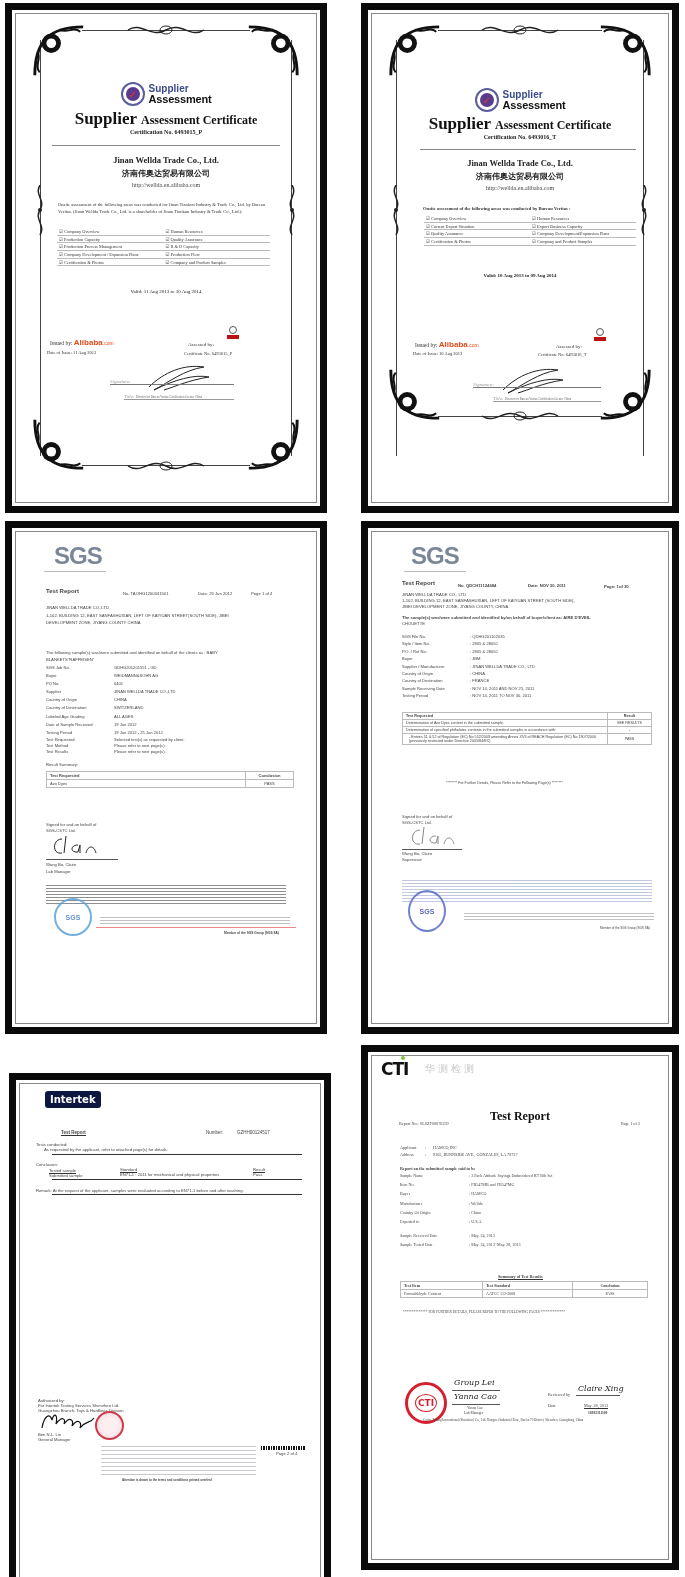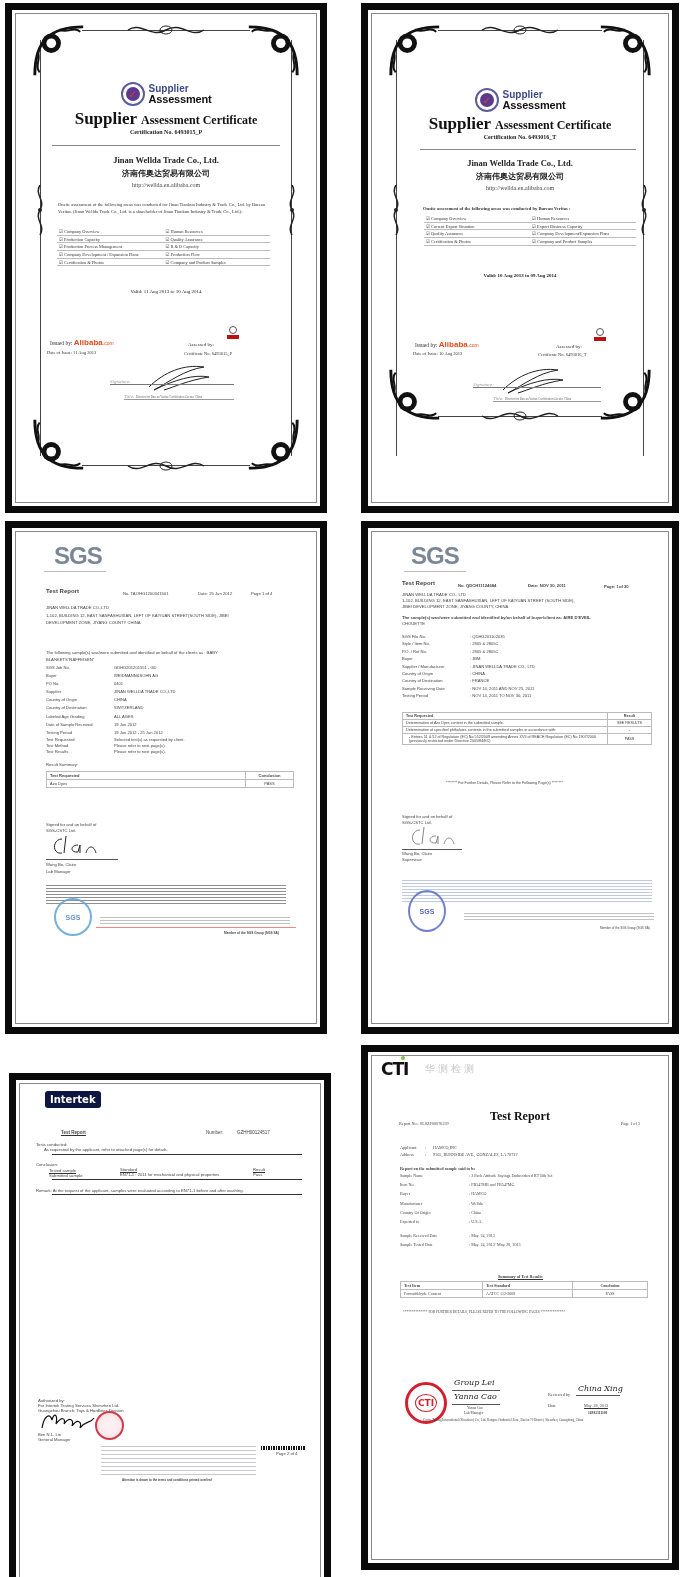--- a/index.html
+++ b/index.html
@@ -597,20 +597,20 @@
     <div class="handsig" style="left:86px; top:326px;">Group Lei</div>
     <div class="hr" style="left:84px; width:48px; top:338px; background:#555;"></div>
     <div class="handsig" style="left:86px; top:340px;">Yanna Cao</div>
     <div class="hr" style="left:84px; width:48px; top:352px; background:#555;"></div>
     <div class="line ser" style="left:99px; top:354px; font-size:3.6px;">Yanna Cao</div>
     <div class="line ser" style="left:96px; top:359px; font-size:3.6px;">Lab Manager</div>
     <div class="cti-stamp" style="left:37px; top:330px; width:42px; height:42px;">
         <span>CTI</span>
       </div>
     <div class="line ser" style="left:180px; top:340px;">Reviewed by</div>
-    <div class="handsig" style="left:210px; top:332px;">China Xing</div>
+    <div class="handsig" style="left:210px; top:332px;">Claire Xing</div>
     <div class="hr" style="left:208px; width:44px; top:343px; background:#555;"></div>
     <div class="line ser" style="left:180px; top:351px;">Date</div>
     <div class="line ser uline" style="left:216px; top:351px;">May. 28, 2013</div>
     <div class="line ser b" style="left:220px; top:359px; font-size:3.6px;">16982311100</div>
     <div class="line ser" style="left:55px; top:366px; font-size:3.2px;">Centre Testing International (Shenzhen) Co., Ltd.    Hongwei Industrial Zone, Bao'an 70 District, Shenzhen, Guangdong, China</div>
   </div>
 </div>
 
 </body></html>

